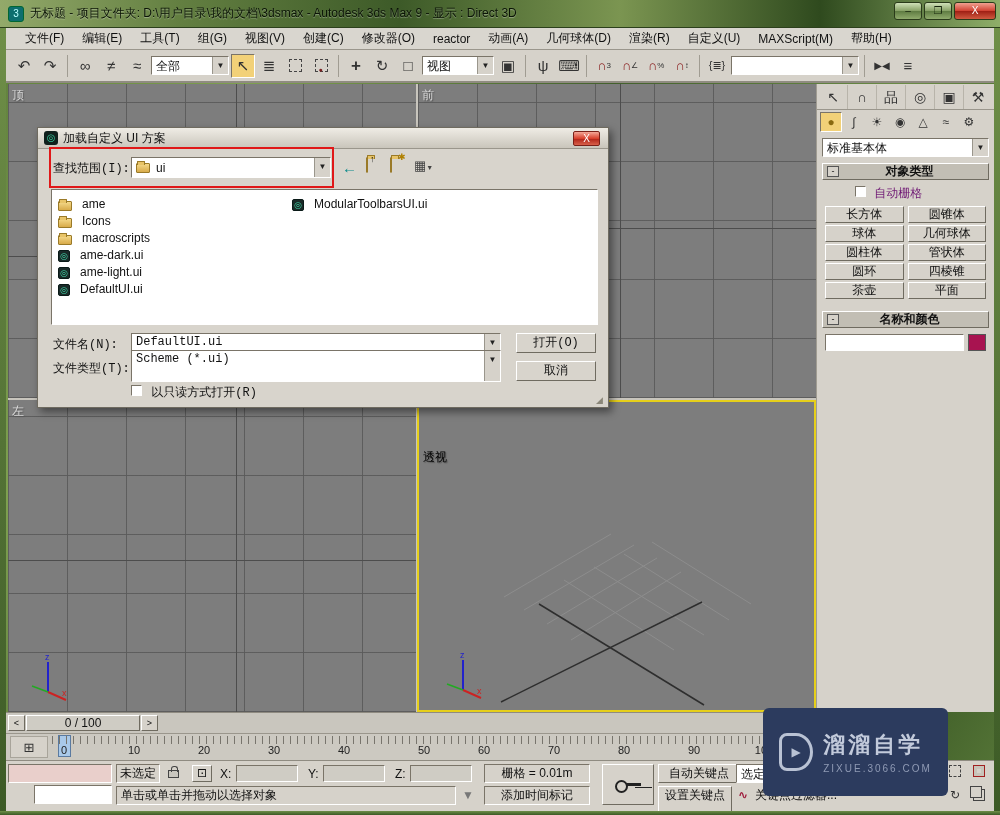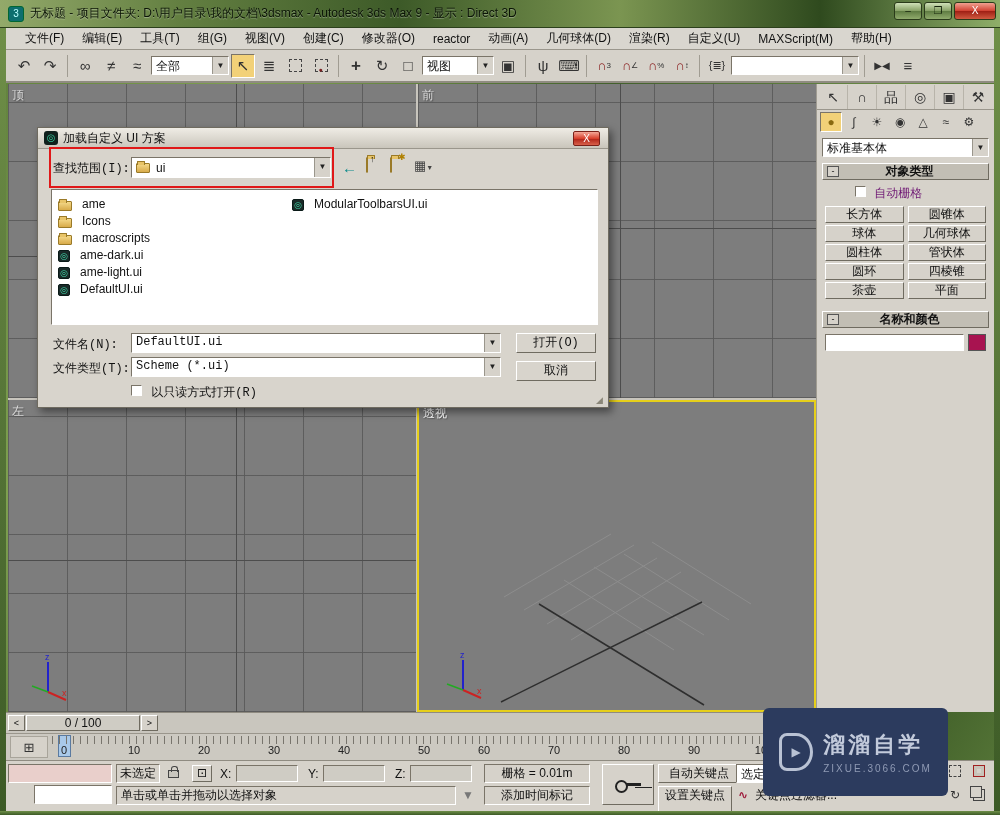--- a/index.html
+++ b/index.html
@@ -42,21 +42,21 @@
 
   
   .vpwrap { left:8px; top:84px; width:808px; height:628px; background:#c8c5bd; }
   .vp { position:absolute; background:#7d7d7d;
     background-image:
       repeating-linear-gradient(0deg,rgba(90,90,90,.9) 0 1px,transparent 1px 59px),
       repeating-linear-gradient(90deg,rgba(90,90,90,.9) 0 1px,transparent 1px 59px); }
   .vp .xline,.vp .yline { position:absolute; background:#4d4d4d; }
   .vplabel { position:absolute; left:4px; top:3px; color:#d8d8d8; font-size:12px; text-shadow:1px 1px 1px #555; }
   .vp.persp { background-image:none; border:2px solid #e6cf1a; }
-  .vplabel.dark { color:#ffffff; }
+  .vplabel.dark { color:#000000;margin-top:44px; }
 
   
   .dialog { left:37px; top:127px; width:572px; height:281px; background:#d8d4cc;
     border:1px solid #6f6b60; box-shadow:3px 4px 8px rgba(0,0,0,.45); }
   .dlg-title { height:21px; background:linear-gradient(#efece5,#c9c5bb); border-bottom:1px solid #9a968c;
     display:flex; align-items:center; padding:0 6px; gap:5px; }
   .dlg-title .dicon { width:14px; height:14px; background:#10201c; border-radius:3px; color:#38d0a0;
     font-size:10px; line-height:13px; text-align:center; }
   .dlg-close { position:absolute; right:8px; top:3px; width:27px; height:15px; border:1px solid #7a2018; border-radius:2px;
     background:linear-gradient(#f4a898,#d8402c 50%,#b02418 52%,#d8604a); color:#fff; font-size:10px; line-height:13px; text-align:center; }
@@ -457,21 +457,21 @@
     </div>
 
     <div style="position:absolute;left:15px;top:208px" class="dlg-label">文件名(N):</div>
     <div class="combo" style="position:absolute;left:93px;top:205px;width:370px;height:20px">
       <span class="ct">DefaultUI.ui</span>
       <span class="cb2">▼</span>
     </div>
     <span class="dlgbtn" style="left:478px;top:205px">打开(O)</span>
 
     <div style="position:absolute;left:15px;top:232px" class="dlg-label">文件类型(T):</div>
-    <div class="combo" style="position:absolute;left:93px;top:229px;width:370px;height:20px">
+    <div class="combo" style="position:absolute;left:93px;top:222px;width:370px;height:32px">
       <span class="ct">Scheme (*.ui)</span>
       <span class="cb2">▼</span>
     </div>
     <span class="dlgbtn" style="left:478px;top:233px">取消</span>
 
     <div style="position:absolute;left:93px;top:256px">
       <span class="cbx"></span>
       <span class="dlg-label" style="margin-left:6px">以只读方式打开(R)</span>
     </div>
     <span class="grip">◢</span>

